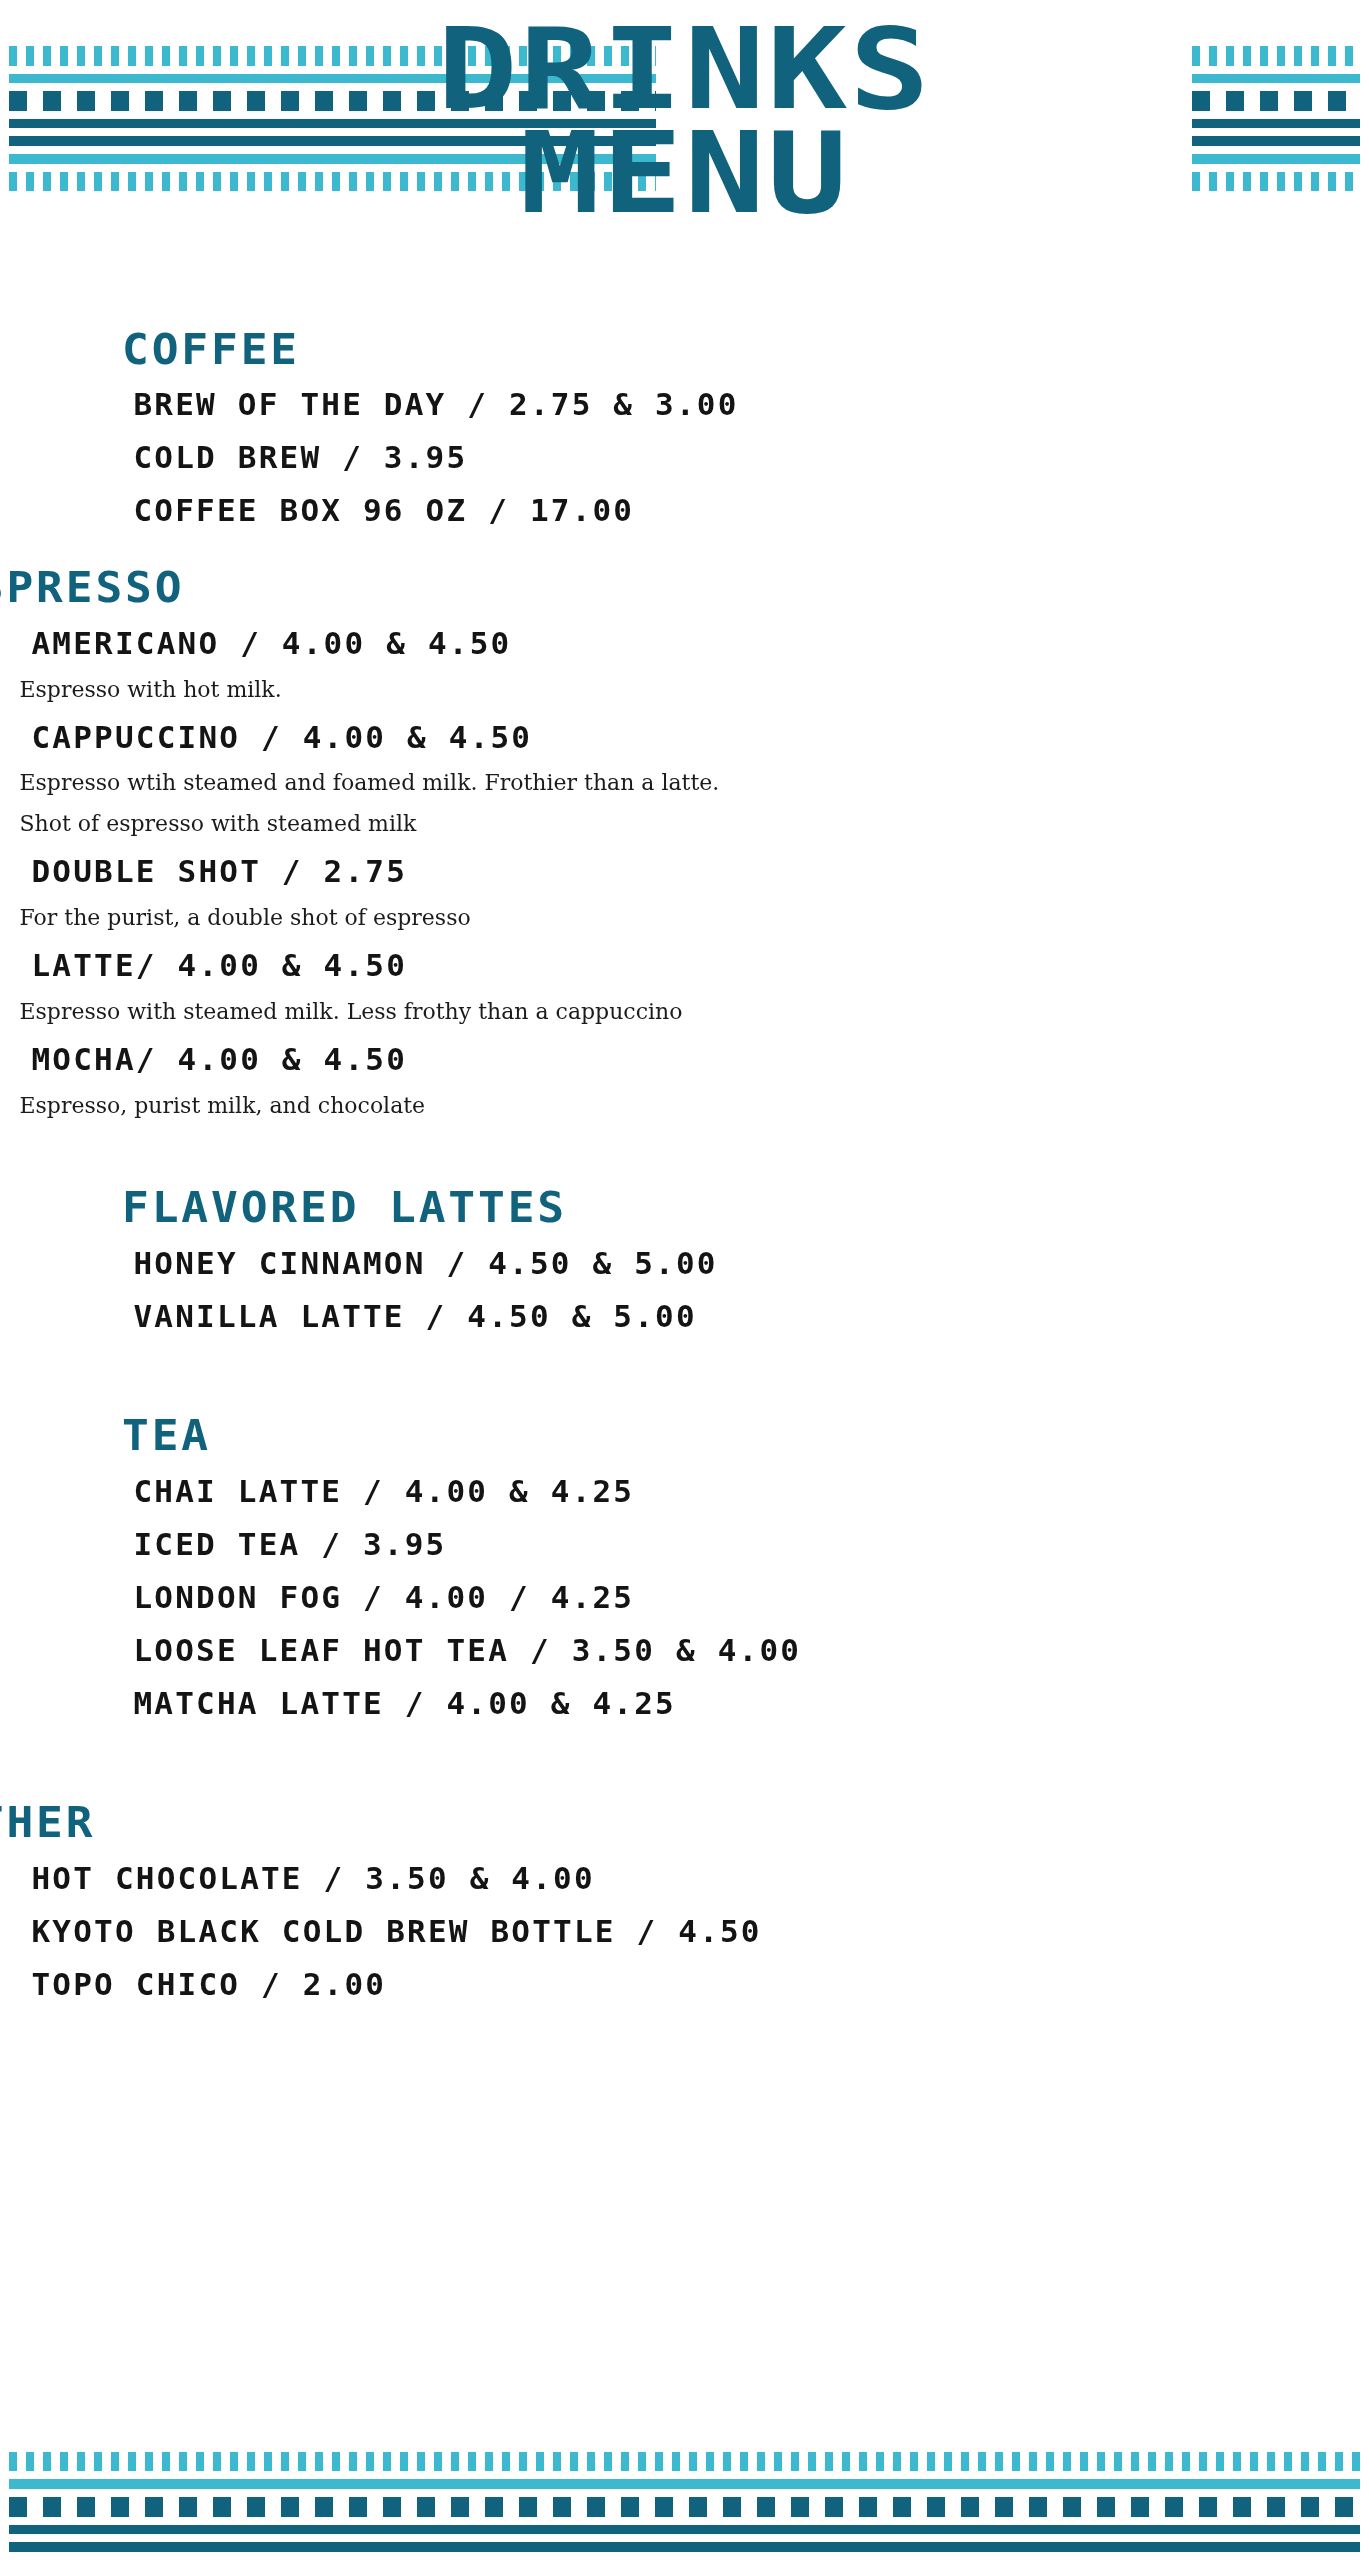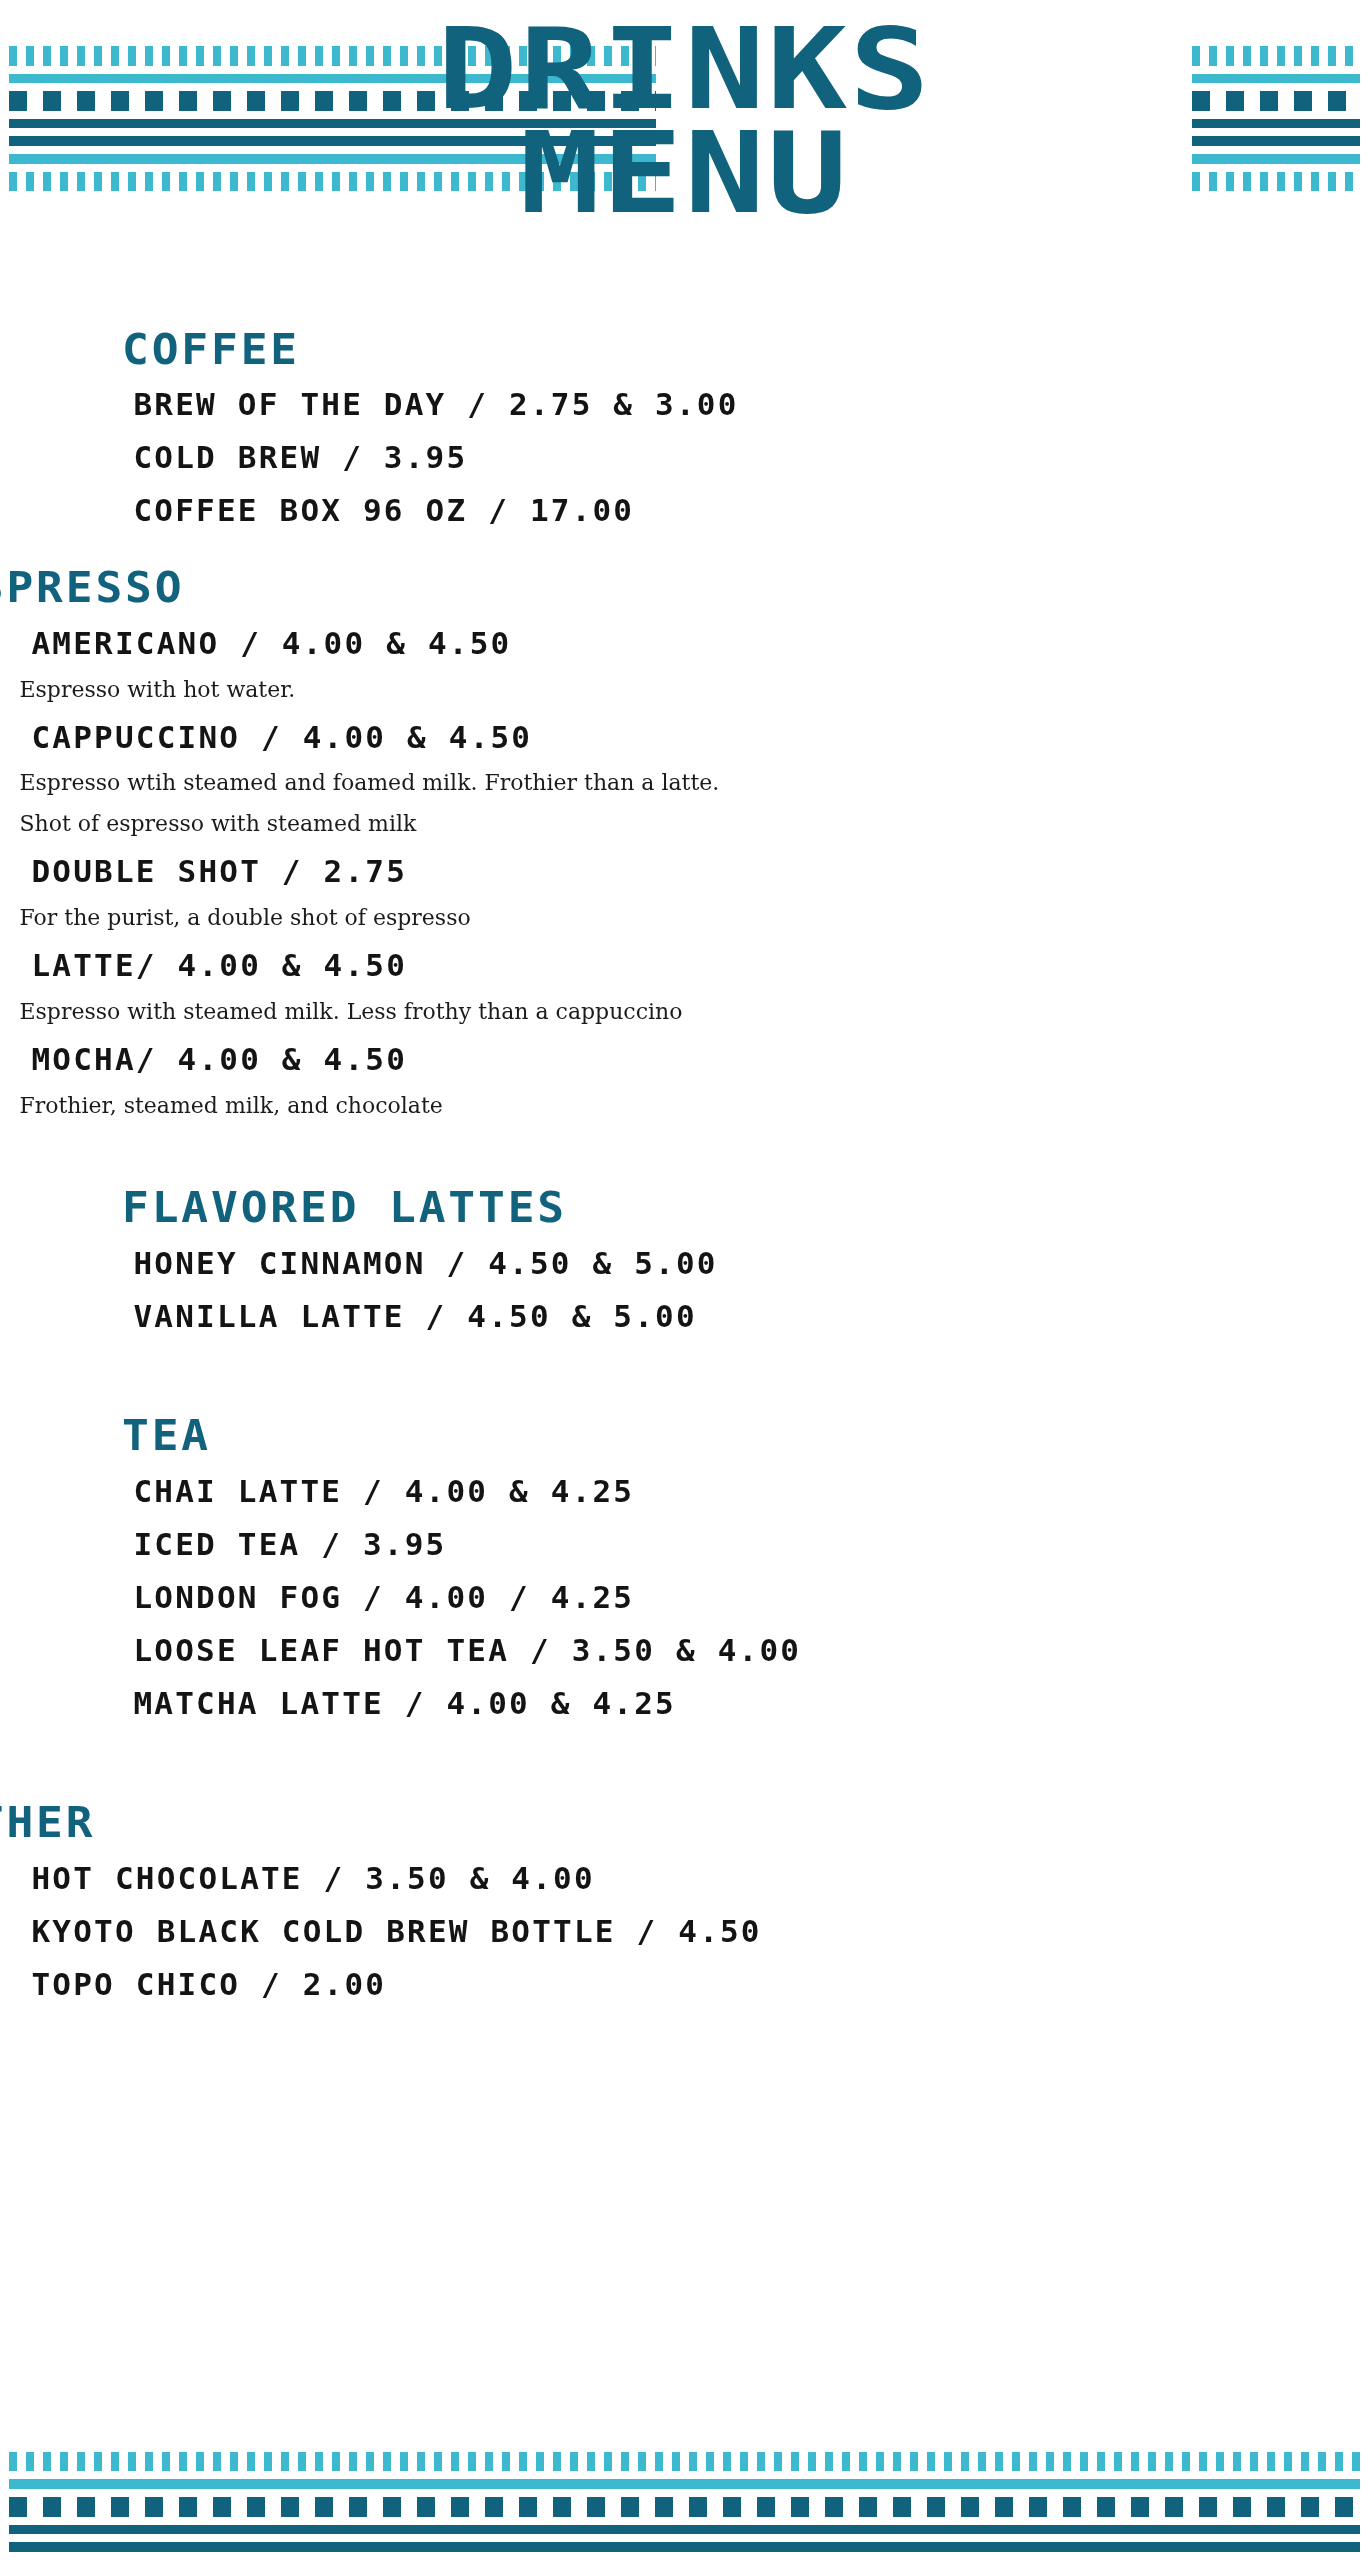--- a/index.html
+++ b/index.html
@@ -168,35 +168,35 @@
     <div class="item">COLD BREW / 3.95</div>
     <div class="item">COFFEE BOX 96 OZ / 17.00</div>
   </div>
 
   <div class="gap-sm"></div>
 
   <div class="section align-right">
     <div class="section-title">ESPRESSO</div>
 
     <div class="item">AMERICANO / 4.00 &amp; 4.50</div>
-    <div class="item-desc">Espresso with hot water.</div>
+    <div class="item-desc">Espresso with hot milk.</div>
 
     <div class="item">CAPPUCCINO / 4.00 &amp; 4.50</div>
     <div class="item-desc">Espresso wtih steamed and foamed milk. Frothier than a latte.</div>
 
     <div class="item-desc">Shot of espresso with steamed milk</div>
 
     <div class="item">DOUBLE SHOT / 2.75</div>
     <div class="item-desc">For the purist, a  double shot of espresso</div>
 
     <div class="item">LATTE/ 4.00 &amp; 4.50</div>
     <div class="item-desc">Espresso with steamed milk. Less frothy than a cappuccino</div>
 
     <div class="item">MOCHA/ 4.00 &amp; 4.50</div>
-    <div class="item-desc">Frothier, steamed milk, and chocolate</div>
+    <div class="item-desc">Espresso, purist milk, and chocolate</div>
   </div>
 
   <div class="gap-md"></div>
 
   <div class="section align-left">
     <div class="section-title">FLAVORED LATTES</div>
     <div class="item">HONEY CINNAMON / 4.50 &amp; 5.00</div>
     <div class="item">VANILLA LATTE / 4.50 &amp; 5.00</div>
   </div>
 

